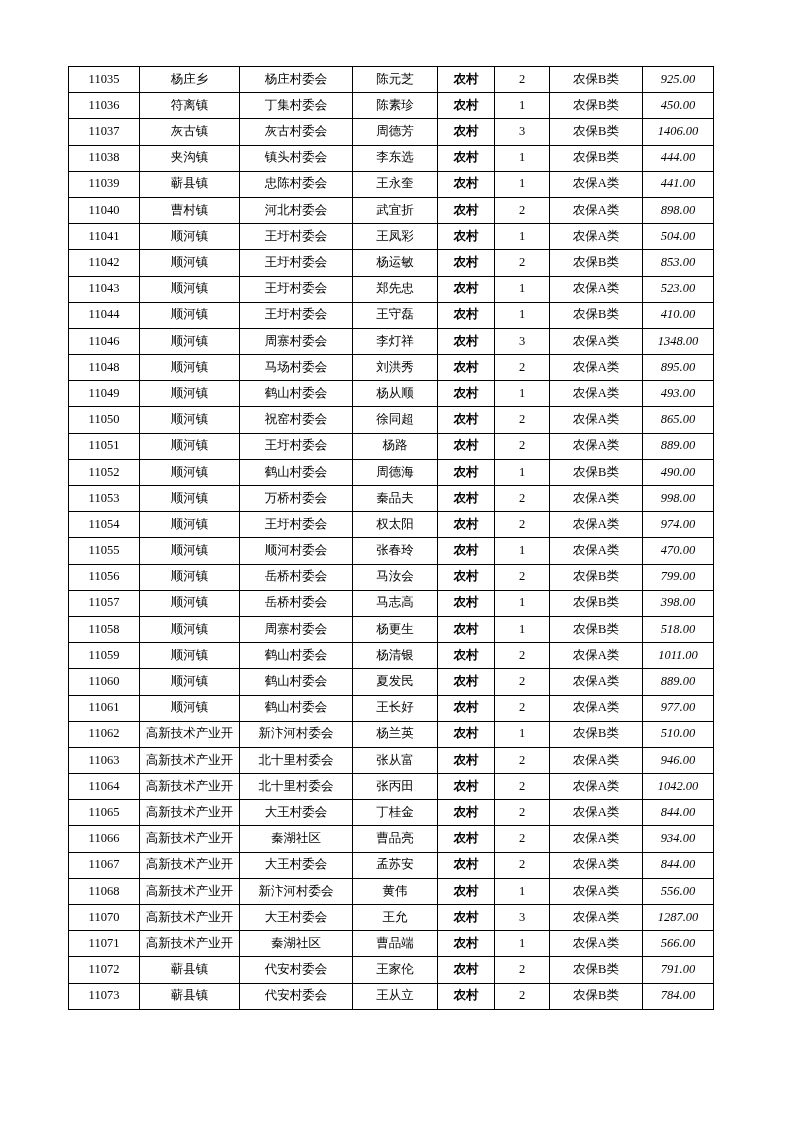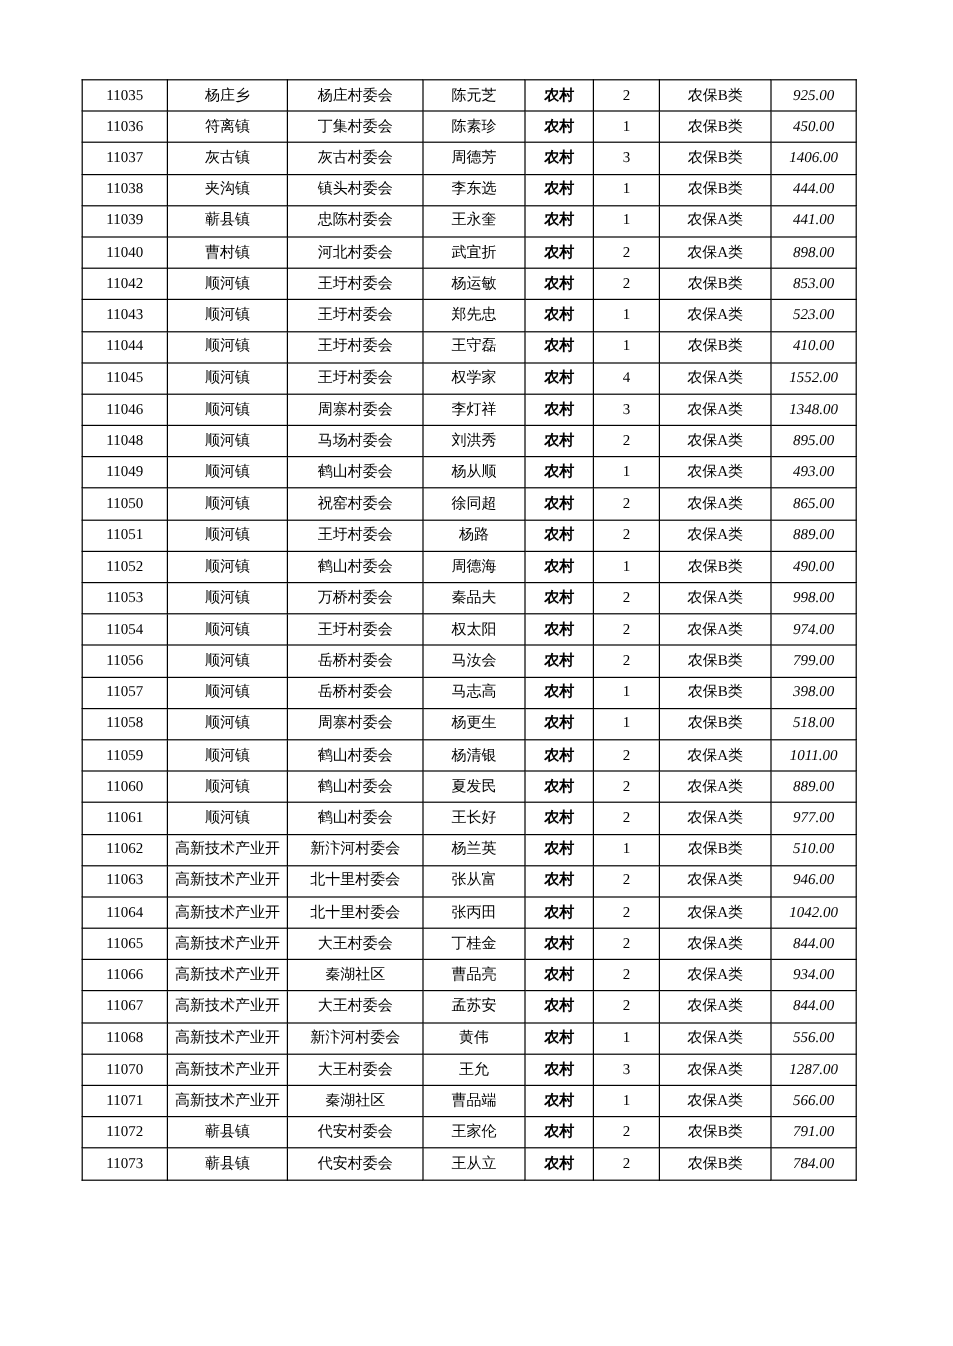--- a/index.html
+++ b/index.html
@@ -109,20 +109,30 @@
           <td class="col-id num">11040</td>
           <td class="col-town">曹村镇</td>
           <td class="col-village">河北村委会</td>
           <td class="col-name">武宜折</td>
           <td class="col-type">农村</td>
           <td class="col-count num">2</td>
           <td class="col-cat">农保A类</td>
           <td class="col-amount num">898.00</td>
         </tr>
         <tr>
+          <td class="col-id num">11041</td>
+          <td class="col-town">顺河镇</td>
+          <td class="col-village">王圩村委会</td>
+          <td class="col-name">王凤彩</td>
+          <td class="col-type">农村</td>
+          <td class="col-count num">1</td>
+          <td class="col-cat">农保A类</td>
+          <td class="col-amount num">504.00</td>
+        </tr>
+        <tr>
           <td class="col-id num">11042</td>
           <td class="col-town">顺河镇</td>
           <td class="col-village">王圩村委会</td>
           <td class="col-name">杨运敏</td>
           <td class="col-type">农村</td>
           <td class="col-count num">2</td>
           <td class="col-cat">农保B类</td>
           <td class="col-amount num">853.00</td>
         </tr>
         <tr>
@@ -137,30 +147,20 @@
         </tr>
         <tr>
           <td class="col-id num">11044</td>
           <td class="col-town">顺河镇</td>
           <td class="col-village">王圩村委会</td>
           <td class="col-name">王守磊</td>
           <td class="col-type">农村</td>
           <td class="col-count num">1</td>
           <td class="col-cat">农保B类</td>
           <td class="col-amount num">410.00</td>
-        </tr>
-        <tr>
-          <td class="col-id num">11045</td>
-          <td class="col-town">顺河镇</td>
-          <td class="col-village">王圩村委会</td>
-          <td class="col-name">权学家</td>
-          <td class="col-type">农村</td>
-          <td class="col-count num">4</td>
-          <td class="col-cat">农保A类</td>
-          <td class="col-amount num">1552.00</td>
         </tr>
         <tr>
           <td class="col-id num">11046</td>
           <td class="col-town">顺河镇</td>
           <td class="col-village">周寨村委会</td>
           <td class="col-name">李灯祥</td>
           <td class="col-type">农村</td>
           <td class="col-count num">3</td>
           <td class="col-cat">农保A类</td>
           <td class="col-amount num">1348.00</td>
@@ -227,20 +227,30 @@
         </tr>
         <tr>
           <td class="col-id num">11054</td>
           <td class="col-town">顺河镇</td>
           <td class="col-village">王圩村委会</td>
           <td class="col-name">权太阳</td>
           <td class="col-type">农村</td>
           <td class="col-count num">2</td>
           <td class="col-cat">农保A类</td>
           <td class="col-amount num">974.00</td>
+        </tr>
+        <tr>
+          <td class="col-id num">11055</td>
+          <td class="col-town">顺河镇</td>
+          <td class="col-village">顺河村委会</td>
+          <td class="col-name">张春玲</td>
+          <td class="col-type">农村</td>
+          <td class="col-count num">1</td>
+          <td class="col-cat">农保A类</td>
+          <td class="col-amount num">470.00</td>
         </tr>
         <tr>
           <td class="col-id num">11056</td>
           <td class="col-town">顺河镇</td>
           <td class="col-village">岳桥村委会</td>
           <td class="col-name">马汝会</td>
           <td class="col-type">农村</td>
           <td class="col-count num">2</td>
           <td class="col-cat">农保B类</td>
           <td class="col-amount num">799.00</td>

